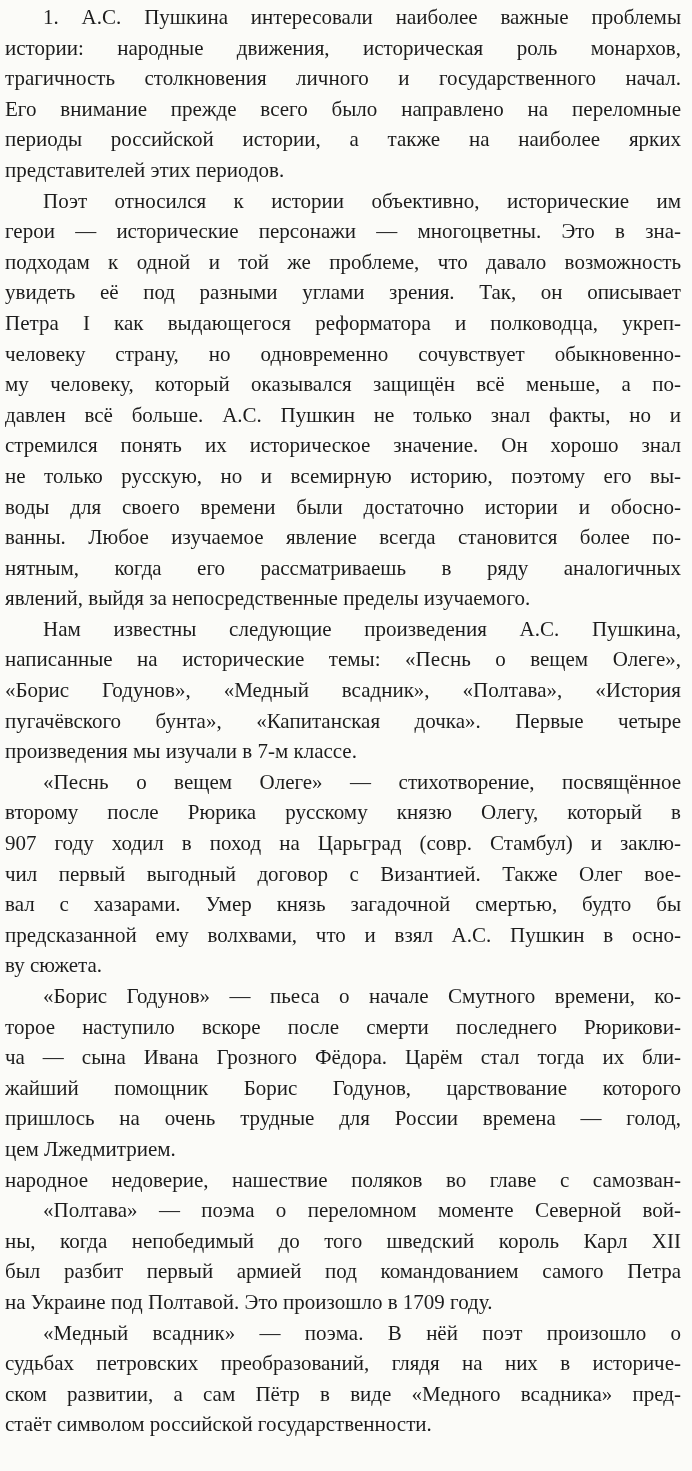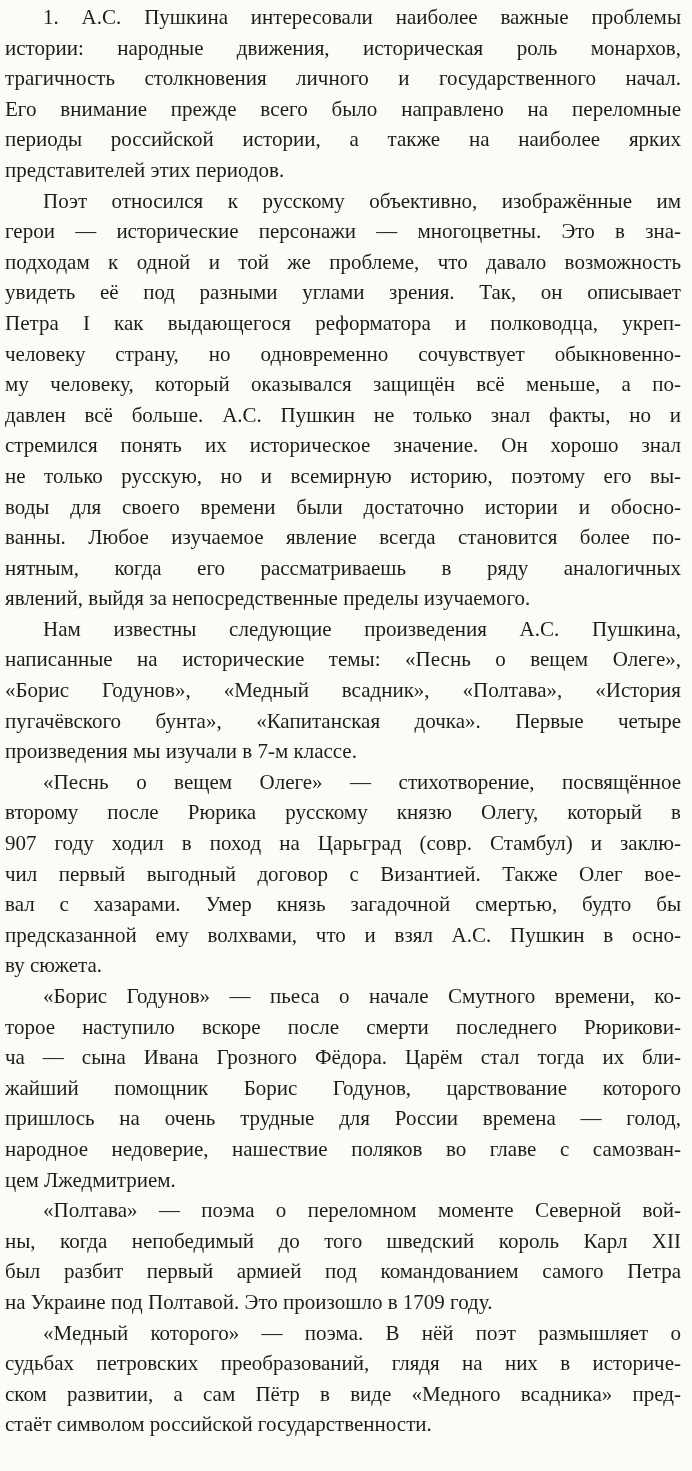--- a/index.html
+++ b/index.html
@@ -45,21 +45,21 @@
   <div id="doc">
       <div class="para">
         <div class="line first">1. А.С. Пушкина интересовали наиболее важные проблемы</div>
         <div class="line">истории: народные движения, историческая роль монархов,</div>
         <div class="line">трагичность столкновения личного и государственного начал.</div>
         <div class="line">Его внимание прежде всего было направлено на переломные</div>
         <div class="line">периоды российской истории, а также на наиболее ярких</div>
         <div class="line last">представителей этих периодов.</div>
       </div>
       <div class="para">
-        <div class="line first">Поэт относился к русскому объективно, изображённые им</div>
+        <div class="line first">Поэт относился к истории объективно, исторические им</div>
         <div class="line">герои — исторические персонажи — многоцветны. Это в зна-</div>
         <div class="line">подходам к одной и той же проблеме, что давало возможность</div>
         <div class="line">увидеть её под разными углами зрения. Так, он описывает</div>
         <div class="line">Петра I как выдающегося реформатора и полководца, укреп-</div>
         <div class="line">человеку страну, но одновременно сочувствует обыкновенно-</div>
         <div class="line">му человеку, который оказывался защищён всё меньше, а по-</div>
         <div class="line">давлен всё больше. А.С. Пушкин не только знал факты, но и</div>
         <div class="line">стремился понять их историческое значение. Он хорошо знал</div>
         <div class="line">не только русскую, но и всемирную историю, поэтому его вы-</div>
         <div class="line">воды для своего времени были достаточно истории и обосно-</div>
@@ -82,29 +82,29 @@
         <div class="line">вал с хазарами. Умер князь загадочной смертью, будто бы</div>
         <div class="line">предсказанной ему волхвами, что и взял А.С. Пушкин в осно-</div>
         <div class="line last">ву сюжета.</div>
       </div>
       <div class="para">
         <div class="line first">«Борис Годунов» — пьеса о начале Смутного времени, ко-</div>
         <div class="line">торое наступило вскоре после смерти последнего Рюрикови-</div>
         <div class="line">ча — сына Ивана Грозного Фёдора. Царём стал тогда их бли-</div>
         <div class="line">жайший помощник Борис Годунов, царствование которого</div>
         <div class="line">пришлось на очень трудные для России времена — голод,</div>
+        <div class="line last">цем Лжедмитрием.</div>
         <div class="line">народное недоверие, нашествие поляков во главе с самозван-</div>
-        <div class="line last">цем Лжедмитрием.</div>
       </div>
       <div class="para">
         <div class="line first">«Полтава» — поэма о переломном моменте Северной вой-</div>
         <div class="line">ны, когда непобедимый до того шведский король Карл XII</div>
         <div class="line">был разбит первый армией под командованием самого Петра</div>
         <div class="line last">на Украине под Полтавой. Это произошло в 1709 году.</div>
       </div>
       <div class="para">
-        <div class="line first">«Медный которого» — поэма. В нёй поэт размышляет о</div>
+        <div class="line first">«Медный всадник» — поэма. В нёй поэт произошло о</div>
         <div class="line">судьбах петровских преобразований, глядя на них в историче-</div>
         <div class="line">ском развитии, а сам Пётр в виде «Медного всадника» пред-</div>
         <div class="line last">стаёт символом российской государственности.</div>
       </div>
     </div>
 </div>
 
 </body></html>

